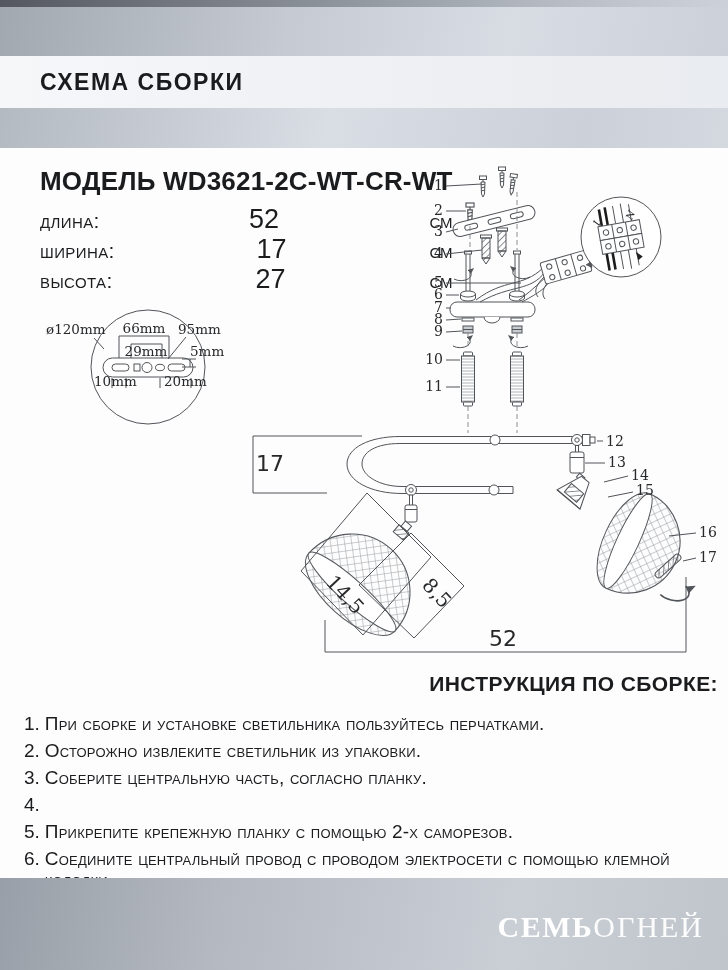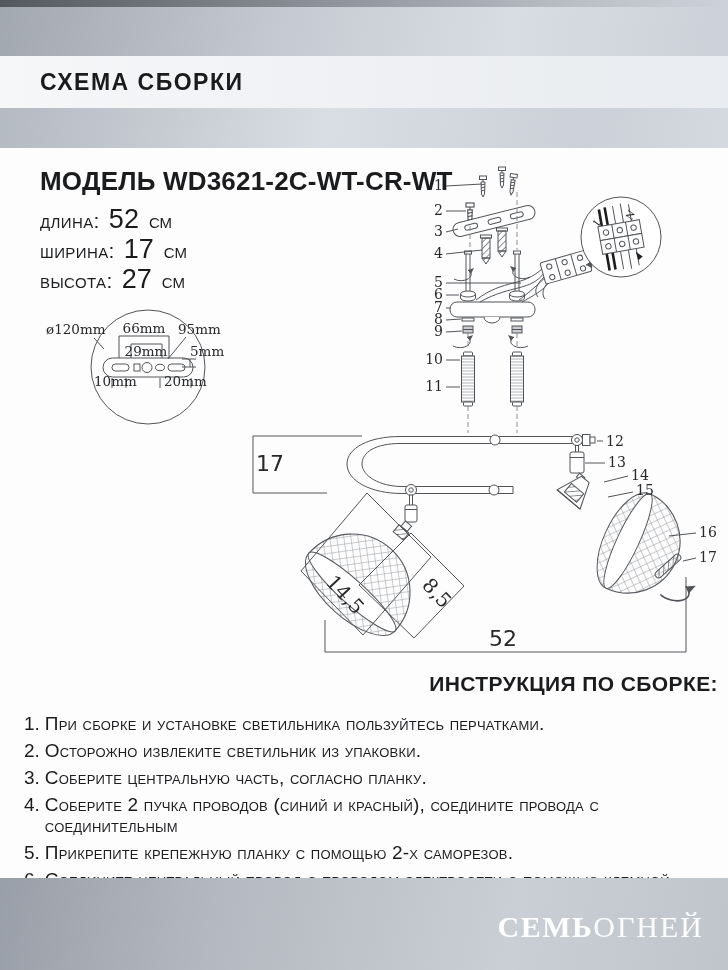--- a/index.html
+++ b/index.html
@@ -26,21 +26,21 @@
     margin:0 0 0 40px; font-size:23px; font-weight:700;
     letter-spacing:1.5px; color:#1a1b1d;
   }
   .band-sub {
     position:absolute; left:0; top:108px; width:728px; height:40px;
     background:linear-gradient(100deg,#b4bac2 0%, #d9dde4 45%, #ccd1d9 80%, #d4d8df 100%);
   }
   
   .model-block { position:absolute; left:40px; top:166px; }
   .model-title { font-size:26px; font-weight:700; letter-spacing:0.2px; margin-bottom:7px; }
-  .spec-row { display:flex; align-items:baseline; height:30px; }
+  .spec-row { display:flex; align-items:baseline; height:30px;justify-content:space-between; }
   .spec-label { font-variant:small-caps; font-size:21px; letter-spacing:0.4px; }
   .spec-value { font-size:27px; margin-left:9px; }
   .spec-unit  { font-variant:small-caps; font-size:21px; margin-left:10px; }
   
   svg.diagram { position:absolute; left:0; top:0; }
   svg .ln   { stroke:#515458; stroke-width:1; fill:none; }
   svg .lnw  { stroke:#515458; stroke-width:1; fill:#fff; }
   svg .dash { stroke:#7d8186; stroke-width:0.9; fill:none; stroke-dasharray:5,3; }
   svg text { fill:#26282a; }
   svg .tnum { font-family:"DejaVu Serif", serif; font-size:14px; }
@@ -393,21 +393,20 @@
     </div>
     <div class="instr-item">
       <span class="instr-num">3.</span>
       <span class="instr-text">
           <span class="line">Соберите центральную часть, согласно планку.</span>
         </span>
     </div>
     <div class="instr-item">
       <span class="instr-num">4.</span>
       <span class="instr-text">
-        <span class="line">Соберите 2 пучка проводов (синий и красный), соедините провода с соединительным</span>
       </span>
     </div>
     <div class="instr-item">
       <span class="instr-num">5.</span>
       <span class="instr-text">
           <span class="line">Прикрепите крепежную планку с помощью 2-х саморезов.</span>
         </span>
     </div>
     <div class="instr-item">
       <span class="instr-num">6.</span>

